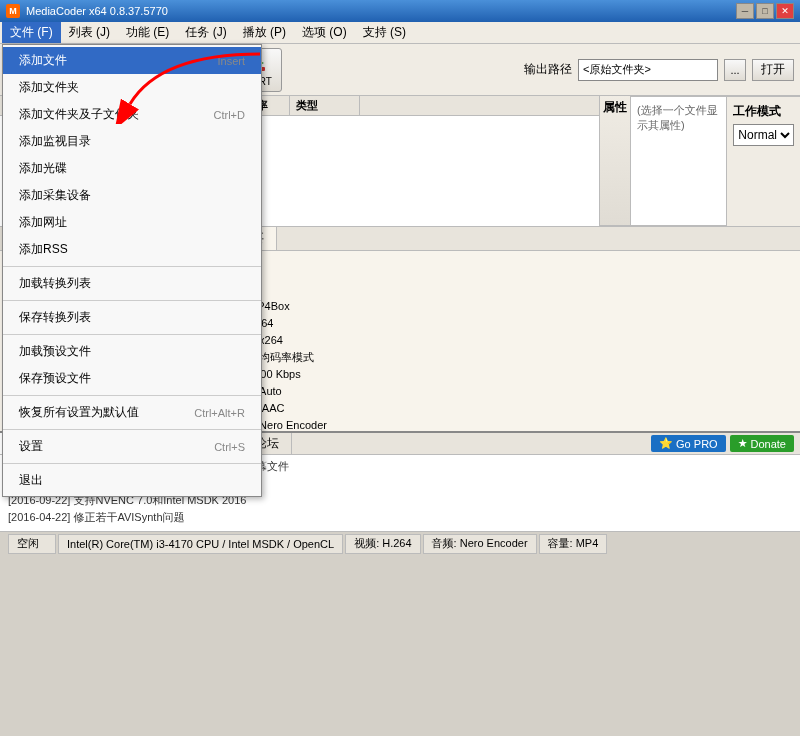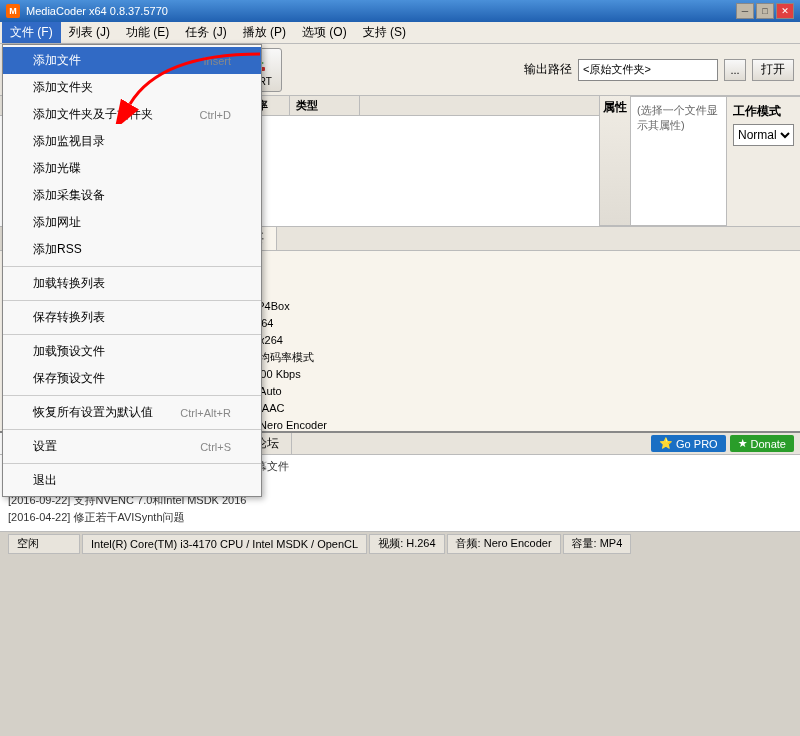--- a/index.html
+++ b/index.html
@@ -201,20 +201,21 @@
       background: #f0ece4;
       border-top: 1px solid #bbb;
     }
     .work-mode-label { font-size: 12px; font-weight: bold; margin-bottom: 4px; }
     .work-mode-select {
       width: 100%;
       height: 22px;
       border: 1px solid #888;
       font-size: 12px;
       background: white;
+      text-align: right;
     }
 
     
     .bottom-tabs-area {
       height: 200px;
       background: #f0ece4;
       border-top: 1px solid #bbb;
       display: flex;
       flex-direction: column;
     }
@@ -322,21 +323,21 @@
       gap: 2px;
     }
     .status-segment {
       padding: 2px 8px;
       border: 1px solid #bbb;
       background: #e8e4dc;
       height: 20px;
       display: flex; align-items: center;
       white-space: nowrap;
     }
-    .status-segment.idle { width: 72px; }
+    .status-segment.idle { width: 48px; }
 
     
     .news-bar {
       height: 100px;
       background: white;
       border-top: 2px solid #888;
       display: flex;
       flex-direction: column;
     }
     .news-tabs {
@@ -390,21 +391,21 @@
       top: 44px;
       left: 2px;
       width: 260px;
       background: #f8f8f8;
       border: 1px solid #888;
       box-shadow: 2px 2px 6px rgba(0,0,0,0.3);
       z-index: 1000;
       padding: 2px 0;
     }
     .dropdown-item {
-      padding: 5px 30px;
+      padding: 5px 16px;
       cursor: pointer;
       font-size: 12px;
       display: flex;
       justify-content: space-between;
       align-items: center;
     }
     .dropdown-item.highlighted { background: #316ac5; color: white; }
     .dropdown-separator {
       height: 1px;
       background: #ccc;

